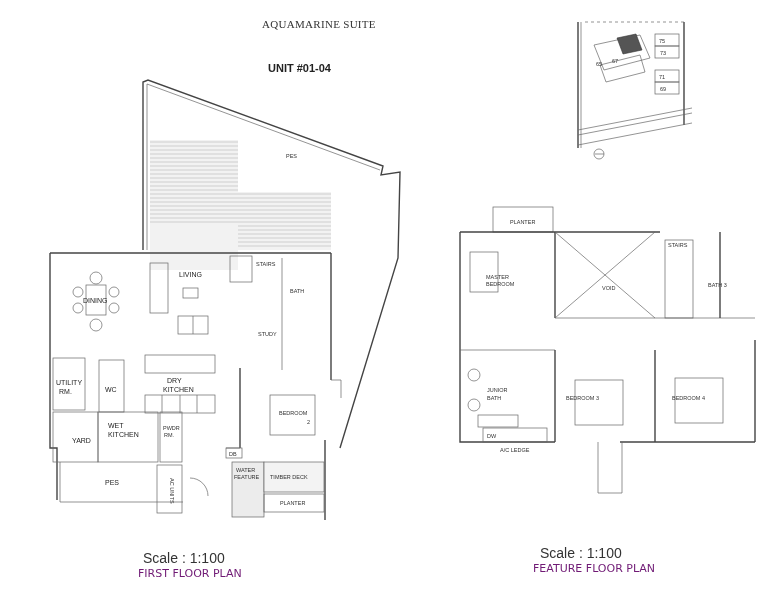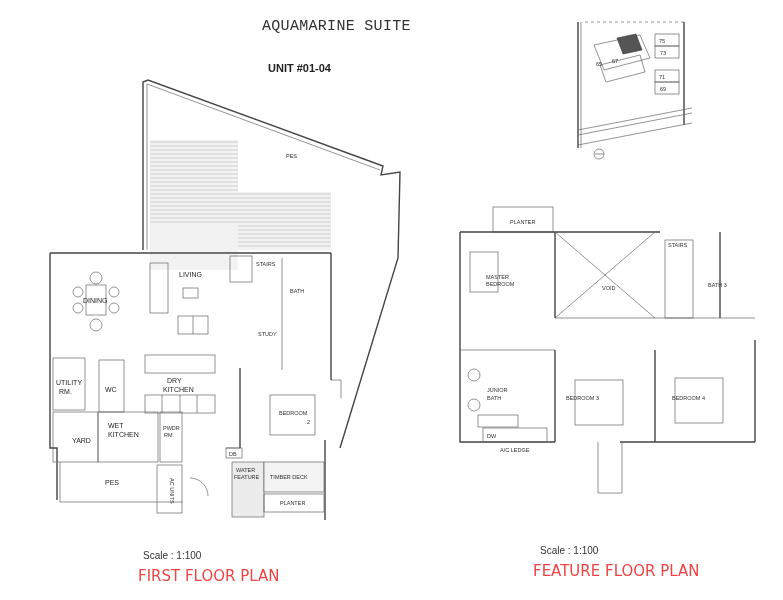--- a/index.html
+++ b/index.html
@@ -1,21 +1,21 @@
 <!DOCTYPE html>
 <html><head>
 <meta charset="utf-8">
 <style>
   html,body{margin:0;padding:0;background:#fff;}
   body{width:783px;height:600px;position:relative;overflow:hidden;font-family:"DejaVu Sans",sans-serif;color:#222;}
   .abs{position:absolute;}
-  .title{left:262px;top:18px;font-size:15px;letter-spacing:0.3px;color:#333;font-family:Liberation Mono, monospace;}
+  .title{left:262px;top:18px;font-size:11px;letter-spacing:0.3px;color:#333;font-family:Liberation Serif, serif;}
   .unit{left:268px;top:62px;font-size:11px;font-weight:bold;color:#222;font-family:"Liberation Sans",sans-serif;}
-  .plan-title{font-size:15px;color:#ef4444;font-family:"DejaVu Sans",sans-serif;}
-  .scale{font-size:10px;color:#333;font-family:"Liberation Sans",sans-serif;}
+  .plan-title{font-size:11px;color:#701a75;font-family:"DejaVu Sans",sans-serif;}
+  .scale{font-size:14px;color:#333;font-family:"Liberation Sans",sans-serif;}
   svg{position:absolute;left:0;top:0;}
   .lbl{font-family:"Liberation Sans",sans-serif;font-size:7px;fill:#222;}
   .lbl-s{font-family:"Liberation Sans",sans-serif;font-size:5.5px;fill:#333;}
   .wall{fill:none;stroke:#444;stroke-width:1.4;}
   .thin{fill:none;stroke:#666;stroke-width:0.7;}
   .hatch{stroke:#999;stroke-width:0.5;}
 </style>
 </head>
 <body>
 

